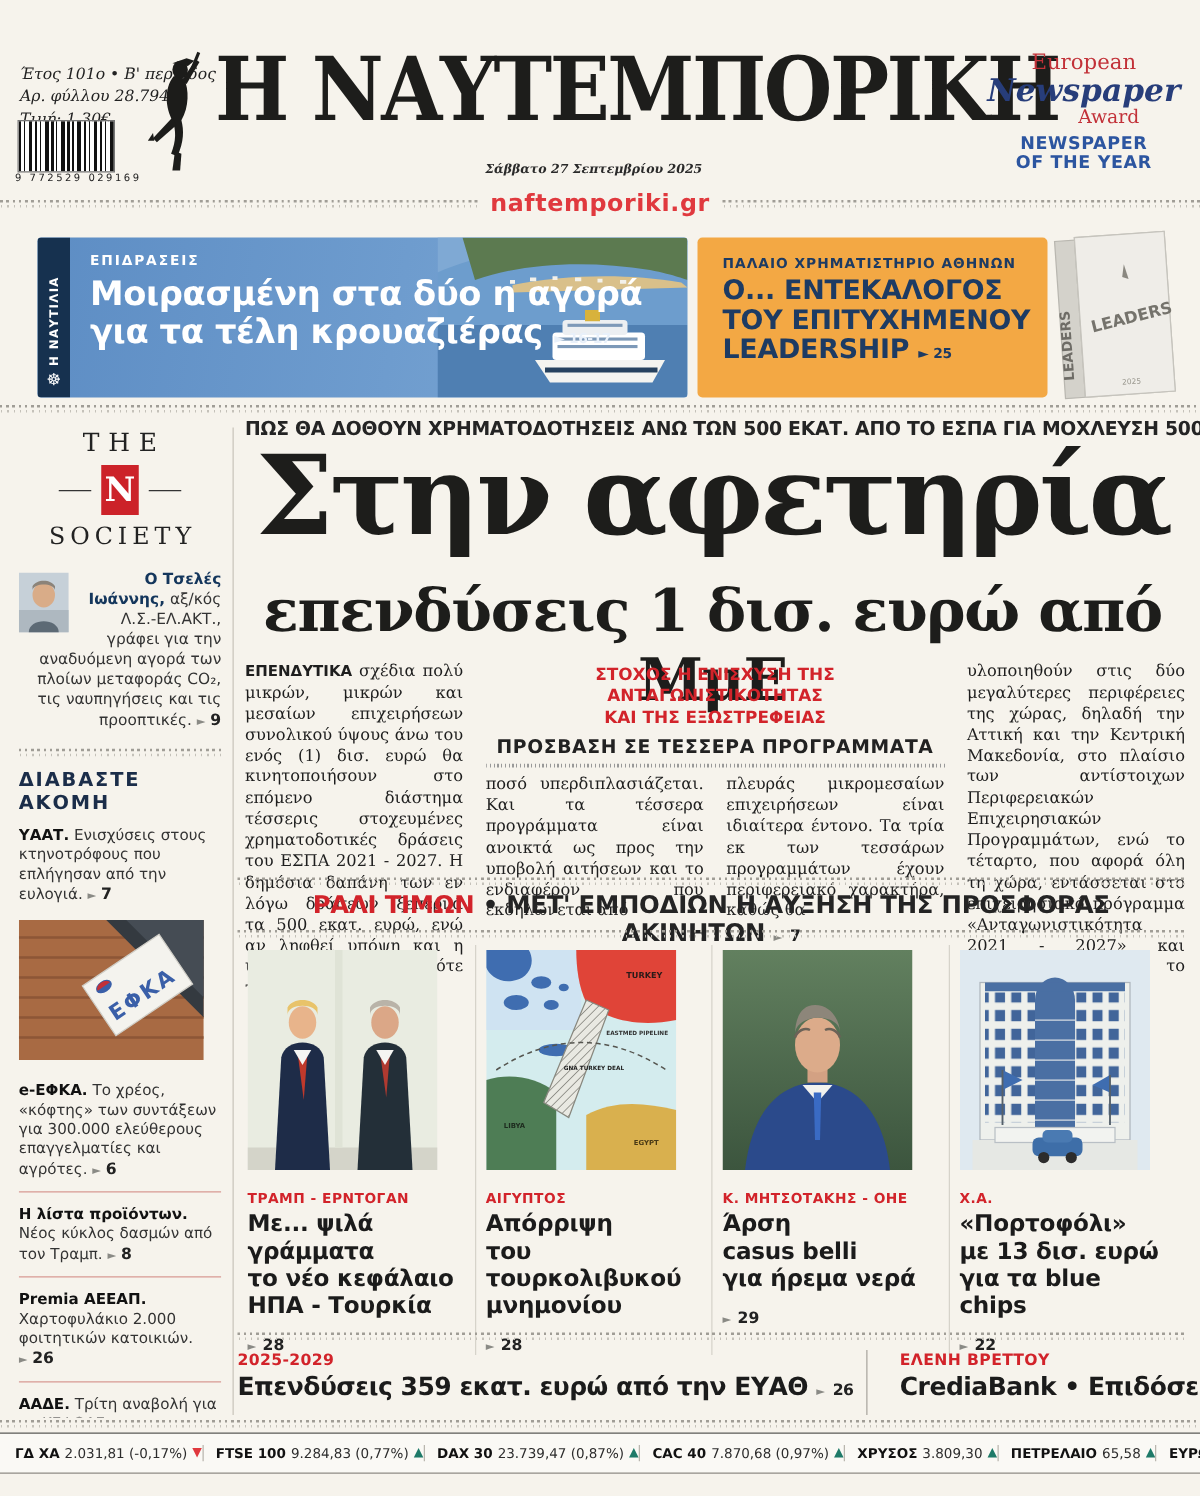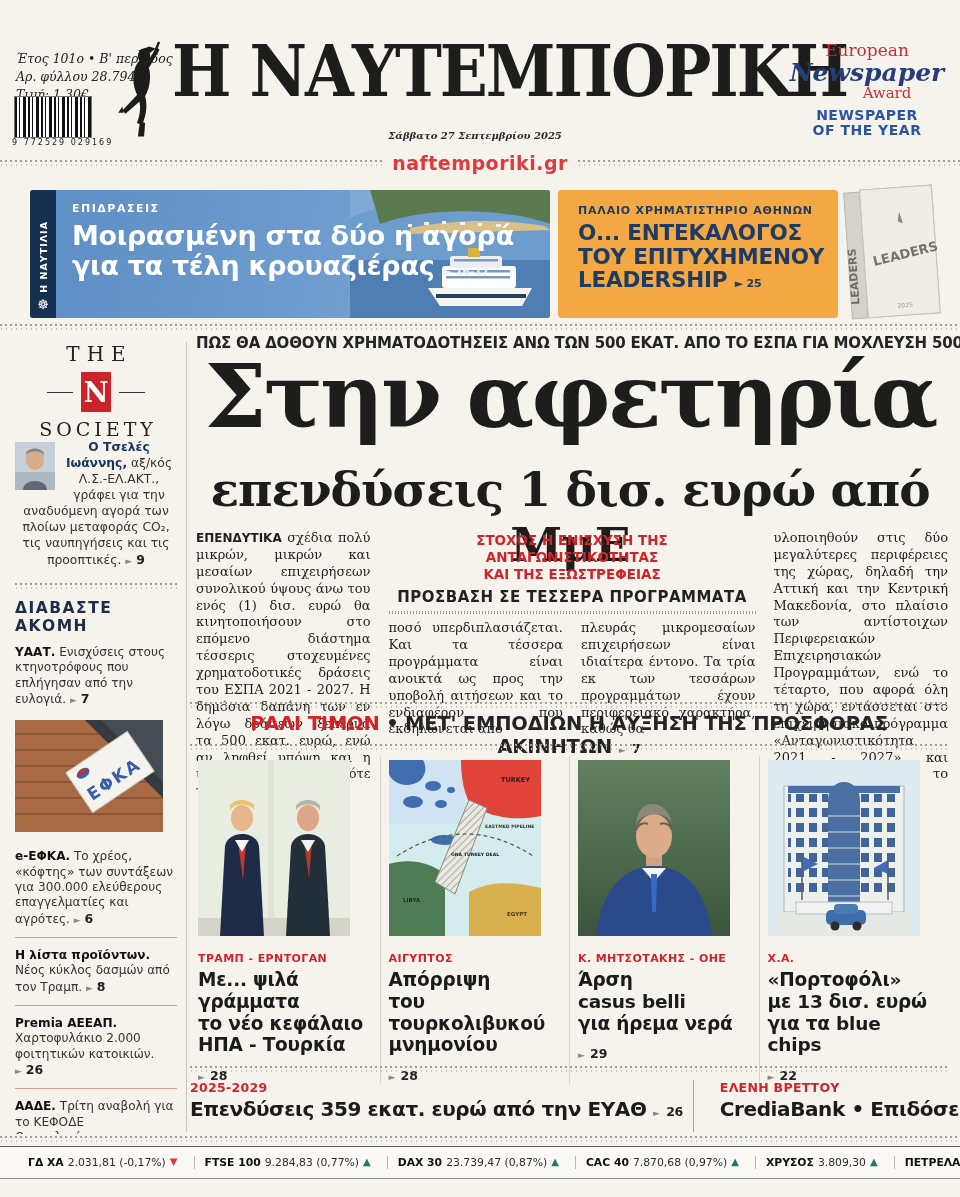--- a/index.html
+++ b/index.html
@@ -54,21 +54,21 @@
   
   .sidebar{left:15px;top:342px;width:162px;height:792px;overflow:hidden;}
   .vline{left:186px;top:342px;width:1px;height:790px;background:#c9c5bb;}
   .soc{ text-align:center;font-family:"DejaVu Serif",serif;color:#222;}
   .soc .t{font-size:20px;letter-spacing:7px;margin-left:7px;}
   .soc .mid{display:flex;align-items:center;justify-content:center;gap:8px;margin:6px 0;}
   .soc .dash{width:26px;height:1px;background:#333;}
   .soc .nbox{width:30px;height:40px;background:#cc2229;color:#fff;font-size:27px;font-weight:bold;
     display:flex;align-items:center;justify-content:center;}
   .soc .s{font-size:19px;letter-spacing:4px;margin-left:4px;}
-  .socitem{font-size:12.3px;line-height:1.3;color:#333;text-align:center;}
+  .socitem{margin-top:16px;font-size:12.3px;line-height:1.3;color:#333;text-align:right;}
   .socitem img,.socitem svg{float:left;margin:2px 6px 2px 0;}
   .blead{font-weight:bold;color:#14365c;}
   .pgref{white-space:nowrap;}
   .pgref .ar{color:#8a8a85;font-size:9px;}
   .pgref b{color:#222;font-size:12.5px;}
   .sb-dash{margin:14px 0 10px;}
   .sb-head{font-size:15.5px;font-weight:bold;letter-spacing:1.5px;color:#1b2d49;margin-bottom:10px;}
   .sb-item{font-size:12.1px;line-height:1.27;color:#333;margin:9px 0;}
   .sb-item .blead{color:#111;}
   .sb-rule{height:1px;background:#d89a93;margin:10px 0;}
@@ -111,21 +111,21 @@
   .bstrip{left:190px;top:1080px;width:758px;height:52px;display:flex;}
   .bcell{flex:1;}
   .bcell + .bcell{border-left:1px solid #a9a69e;padding-left:26px;margin-left:10px;}
   .bkick{color:#d2232a;font-size:12.5px;font-weight:bold;letter-spacing:.3px;}
   .btitle{font-size:20px;font-weight:bold;color:#1b1b1b;letter-spacing:-.4px;margin-top:2px;white-space:nowrap;}
   .dash-d{left:0px;top:1136px;width:960px;}
   
   .ticker{left:0;top:1146px;width:960px;height:33px;background:#faf9f5;
     border-top:1px solid #5a5a56;border-bottom:1px solid #8d8b84;
     display:flex;align-items:center;justify-content:space-between;padding:0 12px;box-sizing:border-box;}
-  .tick{display:flex;gap:4px;font-size:10.8px;color:#2c2c2c;white-space:nowrap;margin-left:16px;}
+  .tick{display:flex;align-items:center;gap:4px;font-size:10.8px;color:#2c2c2c;white-space:nowrap;}
   .tick + .tick{border-left:1px solid #b9b6ae;padding-left:10px;}
   .tick b{color:#111;}
   .tri{font-size:10px;}
   .up{color:#1e7a68;}
   .down{color:#e0393e;}
 </style>
 </head>
 <body>
 
 <div class="page">

